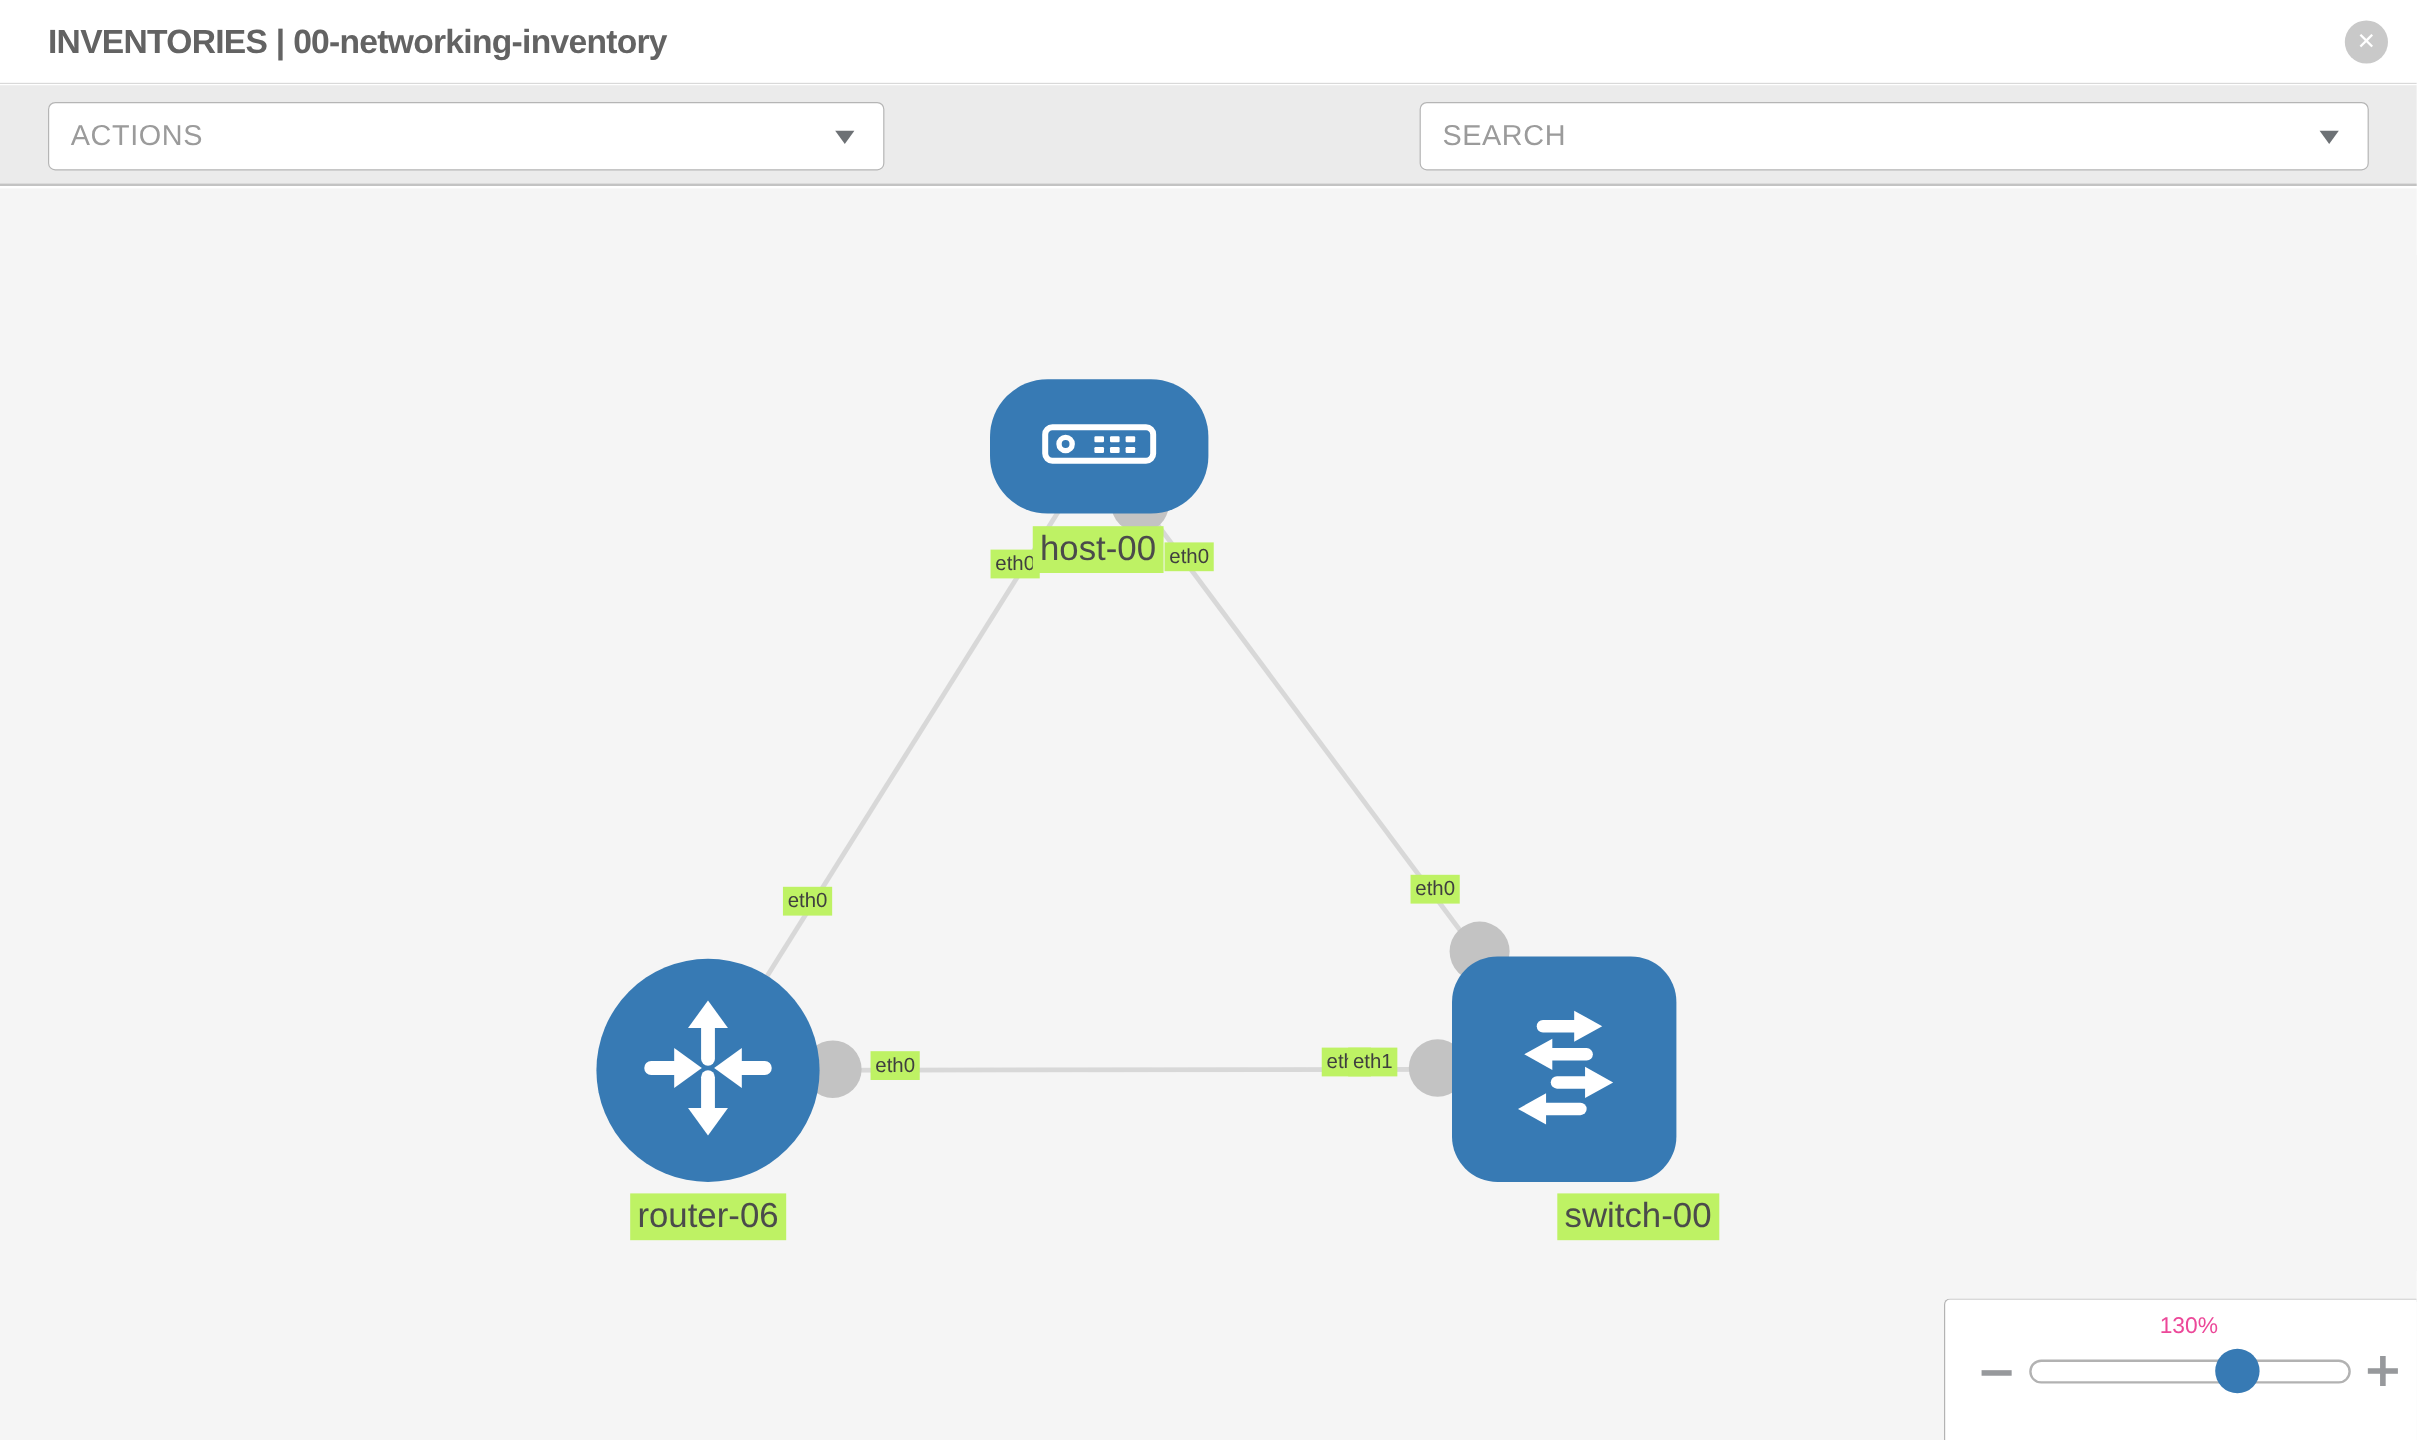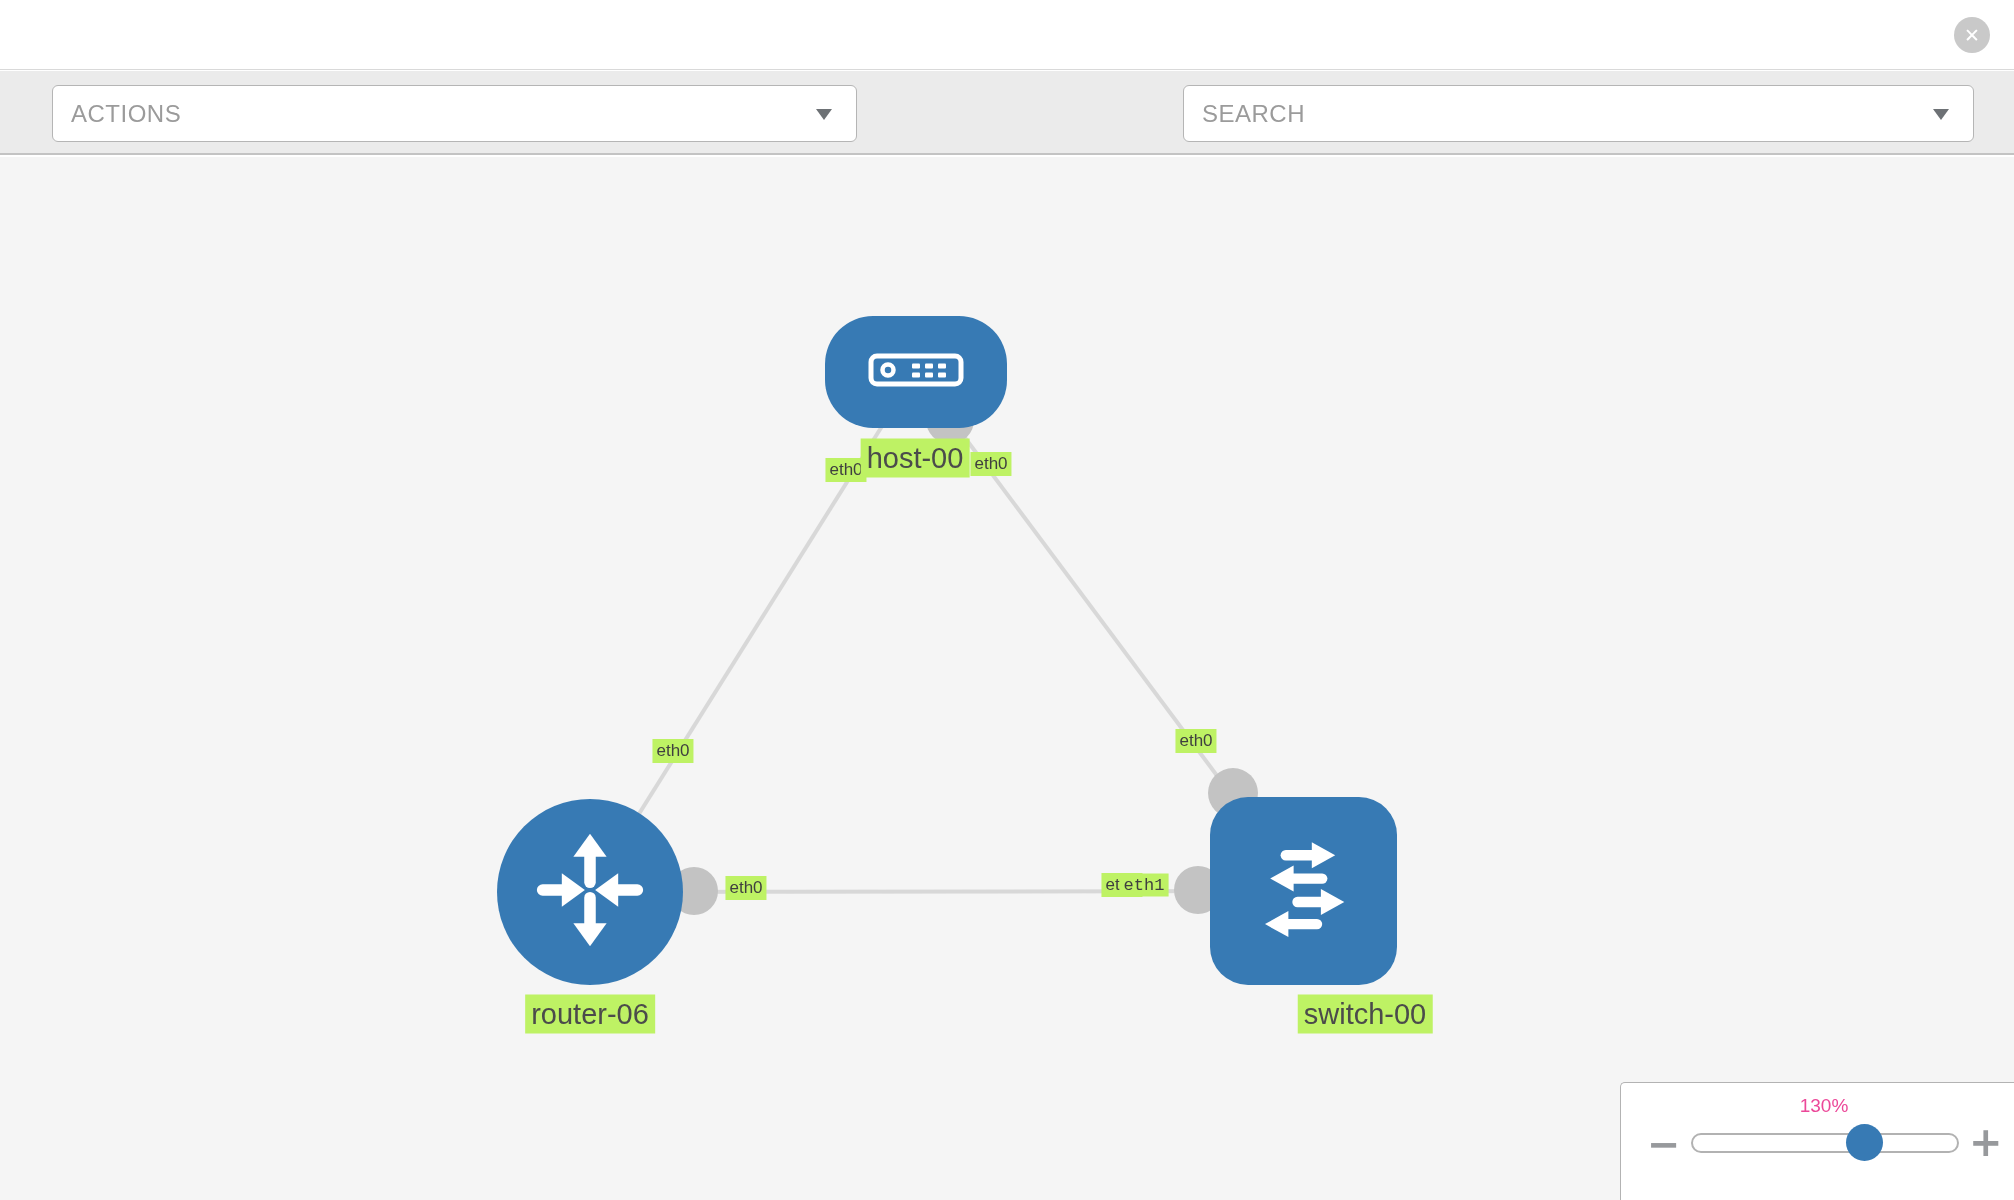--- a/index.html
+++ b/index.html
@@ -21,21 +21,21 @@
   
   .toolbar { position:absolute; left:0; top:71px; width:2014px; height:84px;
              background:#ebebeb; border-bottom:2px solid #c3c3c3; }
   .select { position:absolute; top:14px; height:57px; background:#ffffff;
             border:1px solid #b5b5b5; border-radius:6px; cursor:pointer;
             display:flex; align-items:center; }
   .select .ph { margin-left:18px; font-size:24px; color:#9b9b9b; letter-spacing:0.5px; }
   .select .caret { position:absolute; right:24px; top:50%; margin-top:-5px;
                    width:0; height:0; border-left:8px solid transparent;
                    border-right:8px solid transparent; border-top:11px solid #6d7175; }
-  .select.actions { left:52px; width:805px;text-align:center; }
+  .select.actions { left:40px; width:697px;text-align:center; }
   .select.search  { left:1183px; width:791px;text-align:center; }
   .iconbtn { position:absolute; top:92px; width:44px; height:44px; border:none;
              background:transparent; cursor:pointer; padding:0; }
   .iconbtn.wrench { left:1044px; }
   .iconbtn.key    { left:1113px; }
 
   
   .canvas { position:absolute; left:0; top:157px; width:2014px; height:1043px;
             background:#f5f5f5; cursor:default; }
   .wires { position:absolute; left:0; top:0; z-index:1; }
@@ -43,21 +43,21 @@
   .node { position:absolute; z-index:2; background:#377ab4; cursor:move;
           display:flex; align-items:center; justify-content:center; }
   .node.host   { left:825px; top:159px; width:182px; height:112px; border-radius:48px; }
   .node.router { left:497px; top:642px; width:186px; height:186px; border-radius:50%; }
   .node.switch { left:1210px; top:640px; width:187px; height:188px; border-radius:38px; }
 
   .lbl { position:absolute; background:#bef264; color:#4b4b4b; white-space:nowrap;
          transform:translate(-50%,-50%); }
   .node-lbl { z-index:5; font-size:29px; padding:3px 6px; }
   .if-lbl   { z-index:3; font-size:17px; color:#3f3f3f; padding:2px 4px; }
-  .if-lbl.front { z-index:4;font-family:Liberation Mono, monospace; }
+  .if-lbl.front { z-index:4; }
 
   
   .zoompanel { position:absolute; left:1620px; top:1082px; width:394px; height:118px;
                background:#ffffff; border:1px solid #b3b3b3; border-right:none;
                border-bottom:none; border-top-left-radius:5px; }
   .zlevel { position:absolute; left:203px; top:12px; transform:translateX(-50%);
             font-size:19px; color:#ec4899; }
   .zglyph { position:absolute; font-weight:700; color:#97999c; cursor:pointer;
             font-family:"DejaVu Sans", sans-serif; line-height:1; }
   .zminus { left:26px; top:41px; font-size:40px; }
@@ -66,20 +66,21 @@
             background:#ffffff; border:2px solid #b2b2b2; border-radius:10px; cursor:pointer; }
   .zthumb { position:absolute; left:225px; top:41px; width:37px; height:37px;
             border-radius:50%; background:#377ab4; cursor:grab; }
 </style>
 </head>
 <body>
 
 <div class="app">
 
   <header class="titlebar">
+    <h1>INVENTORIES | 00-networking-inventory</h1>
     <button class="close-btn">
       <span>✕</span>
     </button>
   </header>
 
   <div class="toolbar">
     <div class="select actions">
       <span class="ph">ACTIONS</span>
       <span class="caret"></span>
     </div>

